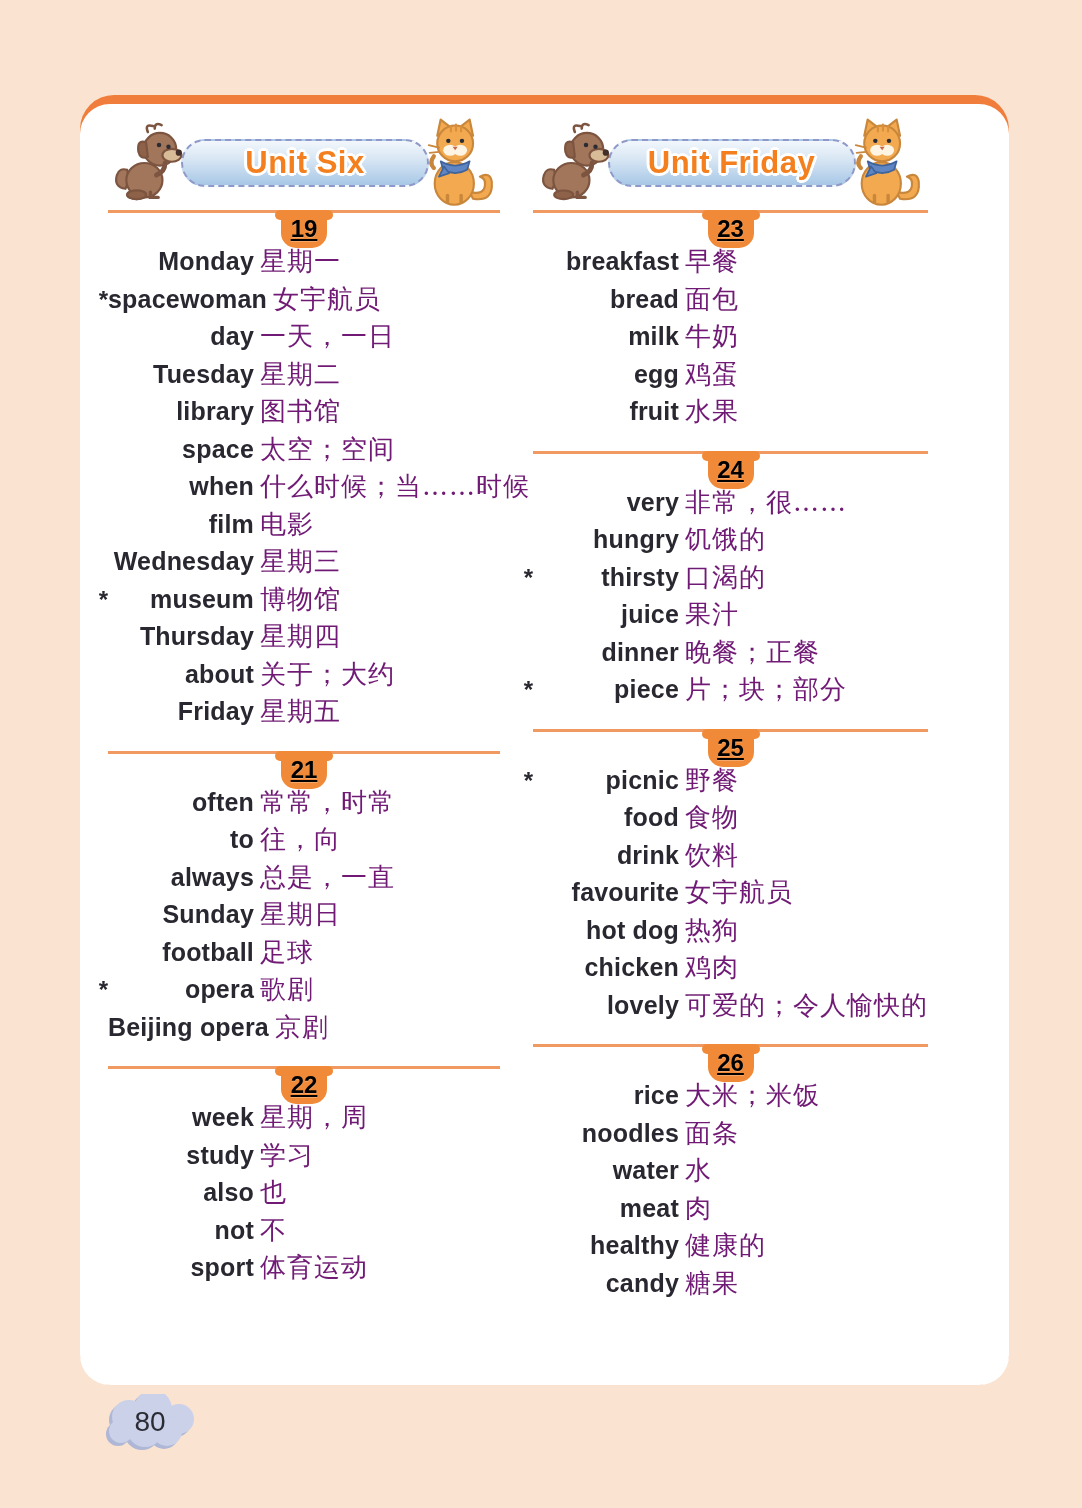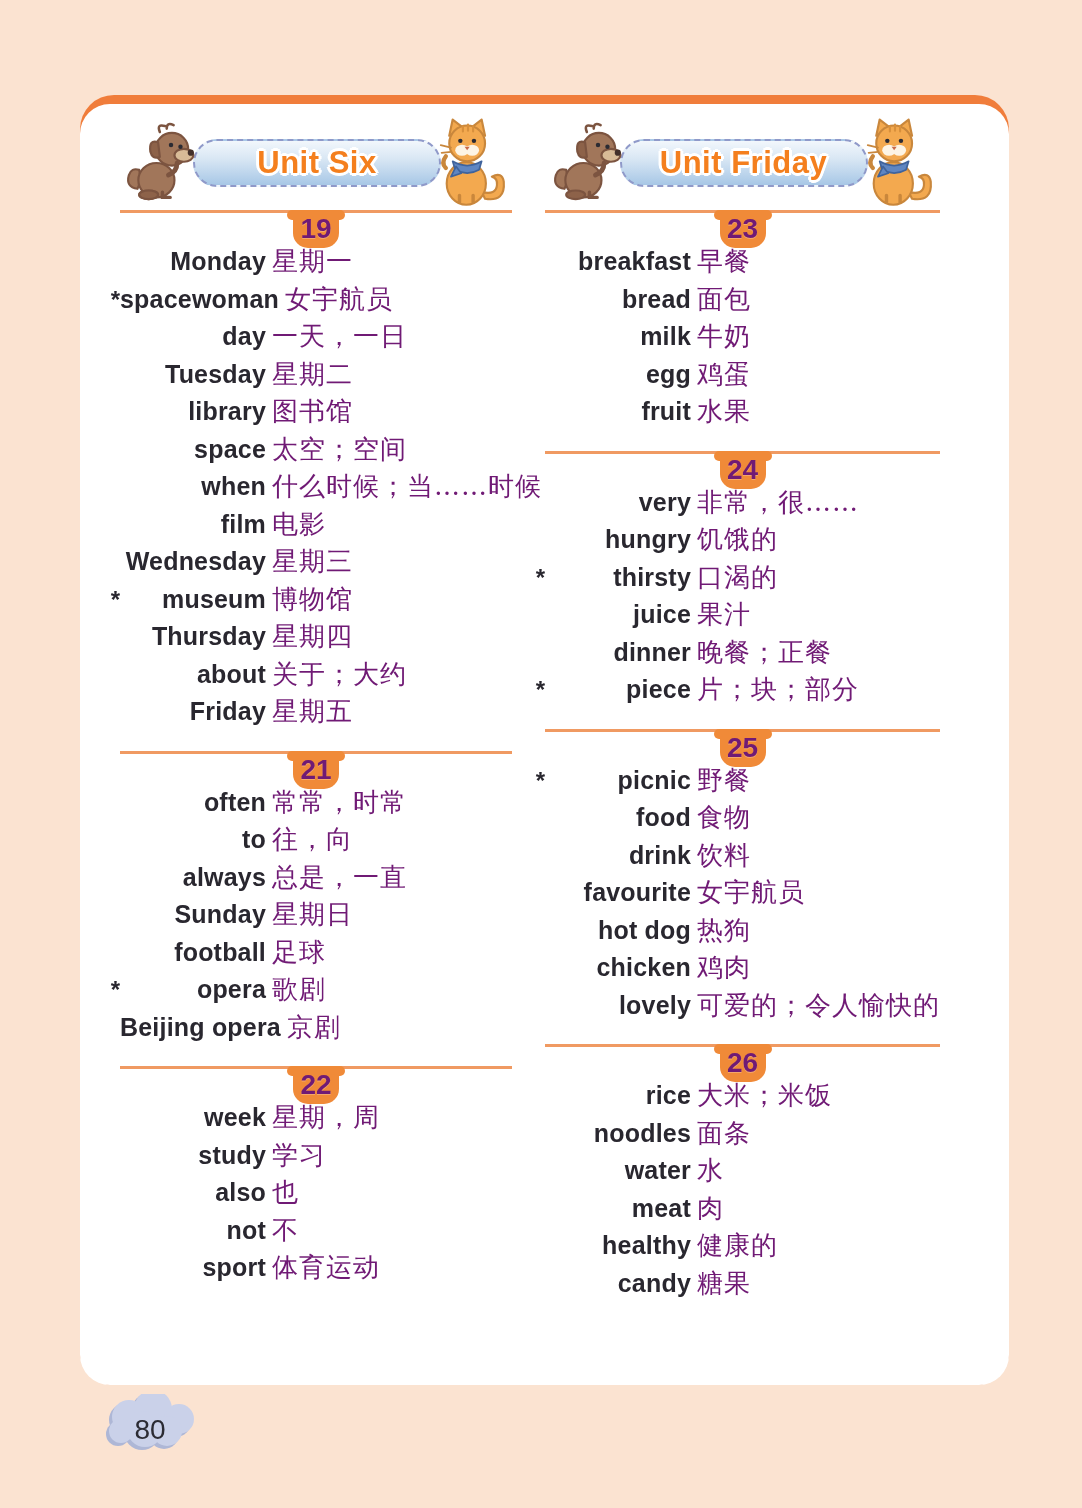--- a/index.html
+++ b/index.html
@@ -10,21 +10,21 @@
   }
   .card-outer{
     position:absolute;left:80px;top:95px;width:929px;height:1290px;
     background:#f07d3b;border-radius:34px;
   }
   .card{
     position:absolute;left:0;right:0;top:9px;bottom:0;
     background:#ffffff;border-radius:30px;
   }
   .columns{
-    display:flex;gap:33px;padding:0 81px 0 28px;margin-left:12px;
+    display:flex;gap:33px;padding:0 81px 0 28px;
   }
   .unit-col{width:392px;flex:none;}
   .unit-col.right{width:395px;}
 
   
   .unit-header{
     margin-top:12px;height:94px;position:relative;
     display:flex;align-items:center;justify-content:center;
   }
   .pill{
@@ -52,22 +52,23 @@
     position:absolute;left:50%;top:-3px;transform:translateX(-50%);
     width:46px;height:38px;background:#f08a38;
     border-radius:8px 8px 15px 15px;
     display:flex;align-items:center;justify-content:center;
   }
   .badge::before{
     content:"";position:absolute;top:0;left:-6px;right:-6px;height:10px;
     background:#f08a38;border-radius:5px;
   }
   .badge-num{
-    position:relative;color:#701a75;font-weight:bold;font-size:28px;line-height:1;
+    position:relative;color:#000000;font-weight:bold;font-size:24px;line-height:1;
     text-shadow:0 1px 0 rgba(255,255,255,.25);
+    text-decoration:underline;
   }
 
   
   .rows{margin-top:0;}
   .entry-row{
     height:37.5px;line-height:37.5px;white-space:nowrap;
     margin-left:-14px;display:flex;align-items:center;text-align:right;
   }
   .star{
     width:14px;flex:none;font-size:24px;font-weight:bold;color:#29272f;
@@ -81,21 +82,21 @@
     font-family:"DejaVu Serif","Liberation Serif",serif;
     font-size:26px;color:#701a75;letter-spacing:1px;
   }
 
   
   .page-cloud{
     position:absolute;left:98px;top:1394px;width:130px;height:66px;
   }
   .page-cloud svg{position:absolute;left:0;top:0;}
   .page-num{
-    position:absolute;left:24px;top:20px;width:56px;text-align:center;
+    position:absolute;left:24px;top:12px;width:56px;text-align:center;
     font-size:28px;color:#2b2b33;font-weight:500;
   }
 </style>
 </head>
 <body>
 
 <div class="page">
   <div class="card-outer">
     <div class="card">
       <div class="columns">

